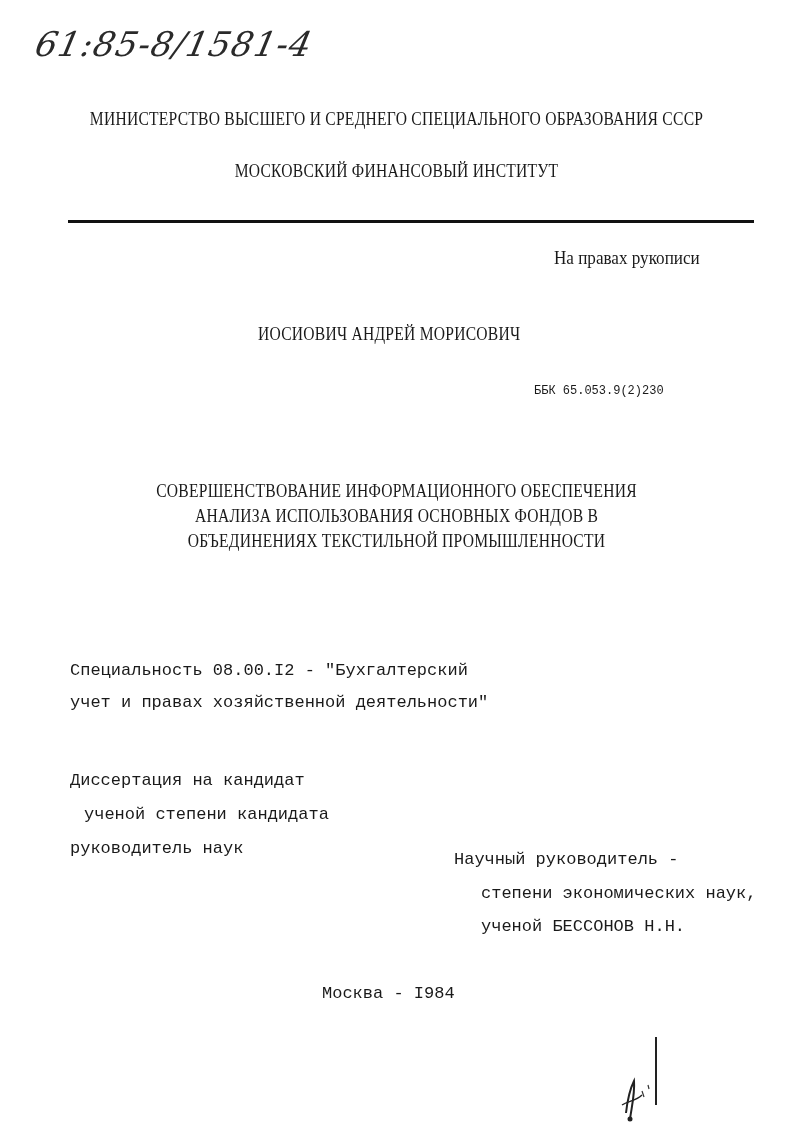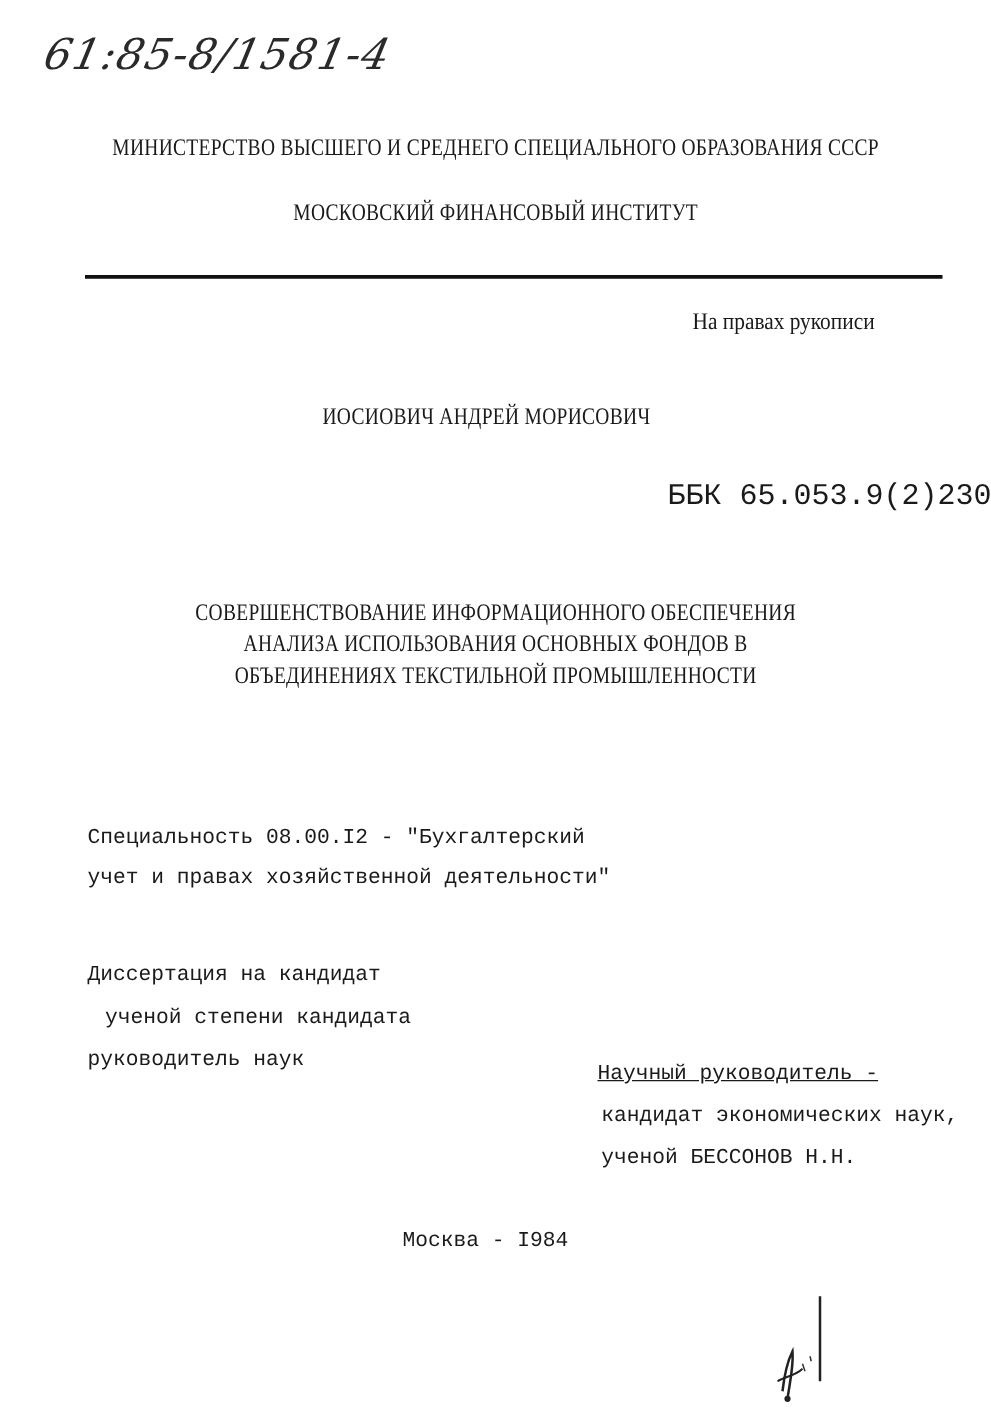--- a/index.html
+++ b/index.html
@@ -30,31 +30,31 @@
   }
   .line1 { left: 0; width: 793px; text-align: center; top: 108px; }
   .line2 { left: 0; width: 793px; text-align: center; top: 160px; }
   .rule {
     left: 68px; top: 220px; width: 686px; height: 3px;
     background: #111;
   }
   .mono { font-size: 17px; }
   .rights { left: 554px; top: 247px; font-family: "Liberation Serif", serif; font-size: 19px; transform: scaleX(0.9); transform-origin: left; }
   .author { left: 258px; top: 323px; }
-  .bbk { left: 534px; top: 384px; font-family: "Liberation Mono", monospace; font-size: 24px; }
+  .bbk { left: 534px; top: 384px; font-family: "Liberation Mono", monospace; font-size: 12px; }
   .title { left: 0; width: 793px; text-align: center; }
   .t1 { top: 480px; }
   .t2 { top: 505px; }
   .t3 { top: 530px; }
   .spec1 { left: 70px; top: 661px; }
   .spec2 { left: 70px; top: 693px; }
   .diss1 { left: 70px; top: 771px; }
   .diss2 { left: 84px; top: 805px; }
   .diss3 { left: 70px; top: 839px; }
-  .sup1 { left: 478px; top: 850px; text-decoration: underline; }
+  .sup1 { left: 454px; top: 850px; }
   .sup2 { left: 481px; top: 884px; }
   .sup3 { left: 481px; top: 917px; }
   .city { left: 322px; top: 984px; }
   .signature { left: 618px; top: 1035px; }
 </style>
 </head>
 <body>
 
 <div class="abs handwritten">61:85-8/1581-4</div>
 
@@ -74,21 +74,21 @@
 <div class="abs caps title t3">ОБЪЕДИНЕНИЯХ ТЕКСТИЛЬНОЙ ПРОМЫШЛЕННОСТИ</div>
 
 <div class="abs mono spec1">Специальность 08.00.I2 - "Бухгалтерский</div>
 <div class="abs mono spec2">учет и правах хозяйственной деятельности"</div>
 
 <div class="abs mono diss1">Диссертация на кандидат</div>
 <div class="abs mono diss2">ученой степени кандидата</div>
 <div class="abs mono diss3">руководитель наук</div>
 
 <div class="abs mono sup1">Научный руководитель -</div>
-<div class="abs mono sup2">кандидат экономических наук,</div>
+<div class="abs mono sup2">степени экономических наук,</div>
 <div class="abs mono sup3">ученой БЕССОНОВ Н.Н.</div>
 
 <div class="abs mono city">Москва - I984</div>
 
 <div class="abs signature">
   <svg width="50" height="90" viewBox="0 0 50 90">
     <path d="M38 2 L38 70" stroke="#222" stroke-width="2" fill="none"></path>
     <path d="M8 78 C10 60, 14 50, 16 46 C17 58, 14 70, 12 84" stroke="#222" stroke-width="2" fill="none"></path>
     <path d="M4 70 C10 66, 18 66, 24 60" stroke="#222" stroke-width="1.5" fill="none"></path>
     <path d="M24 56 L26 62 M30 50 L31 54" stroke="#333" stroke-width="1.2" fill="none"></path>

